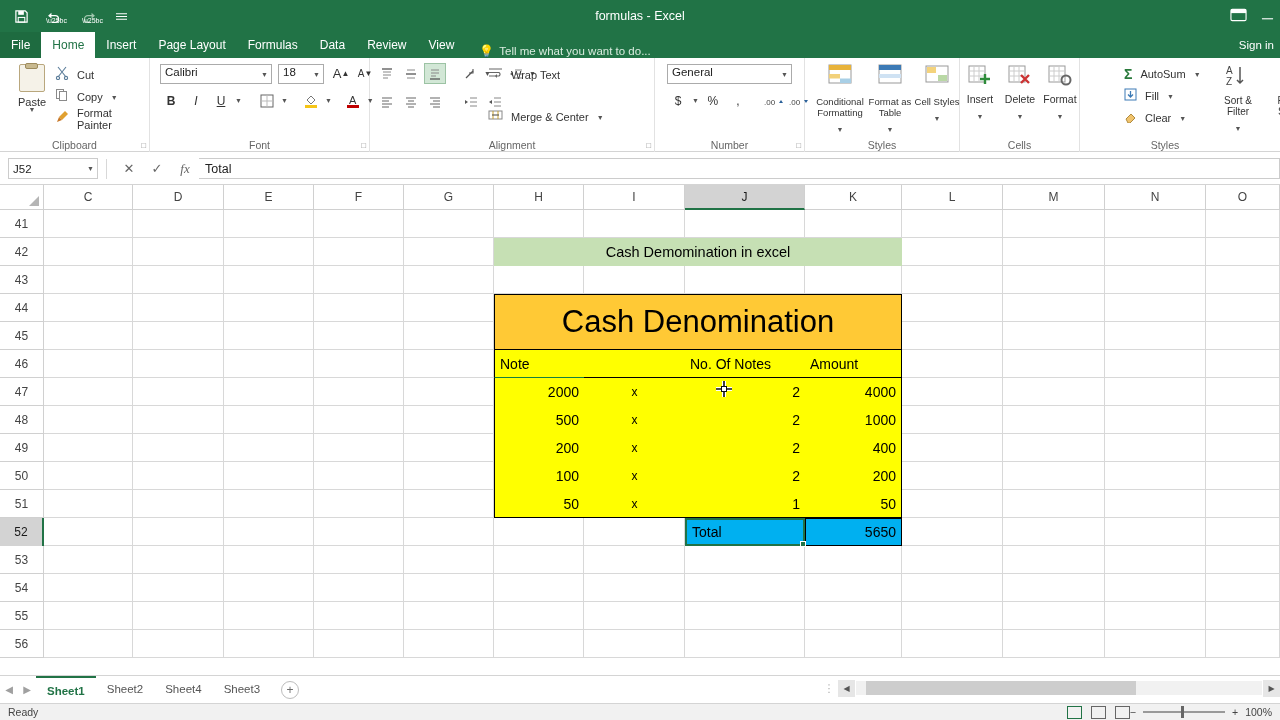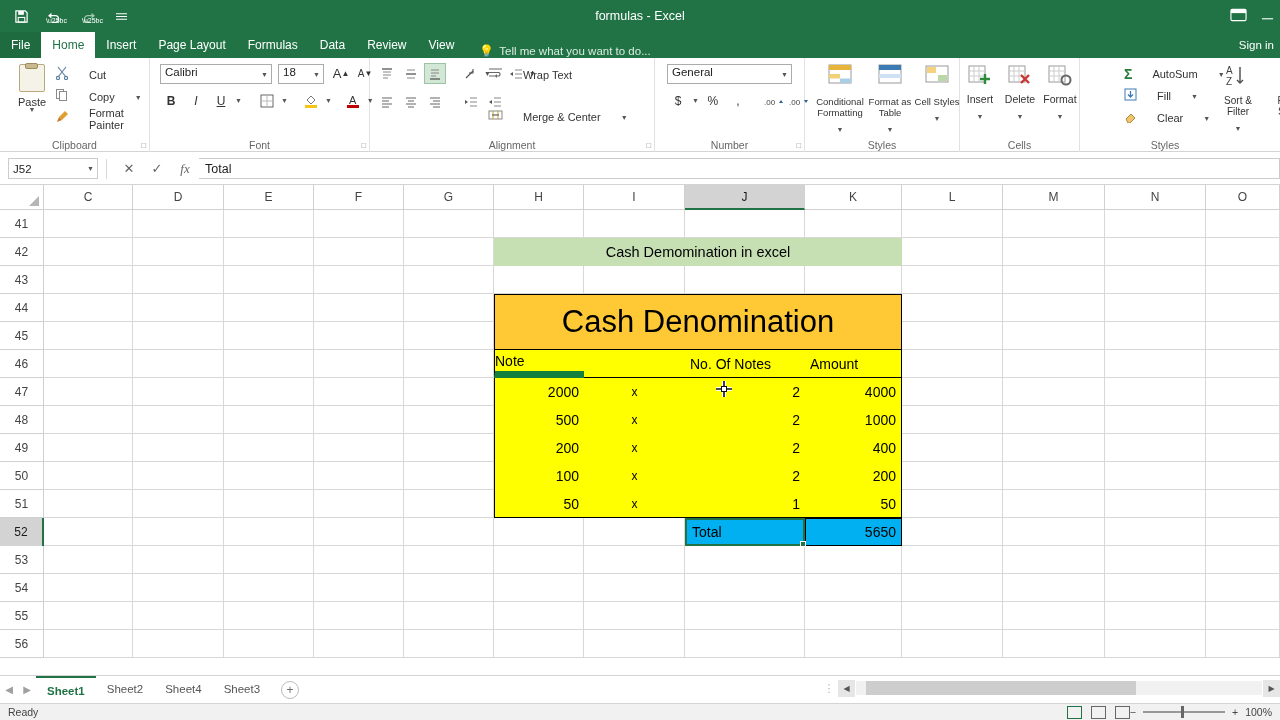--- a/index.html
+++ b/index.html
@@ -52,21 +52,21 @@
   .ribbon {
     position:absolute; top:58px; left:0; width:1280px; height:94px;
     background:#fff; border-bottom:1px solid #d4d4d4;
   }
   .group { position:absolute; top:0; height:94px; border-right:1px solid #e2e2e2; }
   .group .gname {
     position:absolute; bottom:1px; width:100%; text-align:center; font-size:10.5px; color:#666;
   }
   .gexp { position:absolute; bottom:2px; right:3px; font-size:8px; color:#888; }
   .lbl { font-size:11px; color:#333; }
-  .mini-row { display:flex; align-items:center; gap:20px; height:22px; }
+  .mini-row { display:flex; align-items:center; gap:8px; height:22px; }
 
   
   #g-clipboard { left:0; width:150px; }
   .paste-btn {
     position:absolute; left:8px; top:4px; width:48px; text-align:center;
   }
   .paste-ico {
     width:30px; height:32px; margin:0 auto; position:relative;
   }
   .clip-body { width:26px; height:28px; background:#f5f2e8; border:1.5px solid #b9a77d; border-radius:2px; margin:2px auto 0; }
@@ -848,21 +848,21 @@
         <div class="cell" style="left: 902px; top: 445px; width: 101px; height: 28px;"></div>
         <div class="cell" style="left: 1003px; top: 445px; width: 102px; height: 28px;"></div>
         <div class="cell" style="left: 1105px; top: 445px; width: 101px; height: 28px;"></div>
         <div class="cell" style="left: 1206px; top: 445px; width: 74px; height: 28px;"></div>
       </div>
 
     <div class="ov" style="left:494px; top:53px; width:408px; height:28px; background:#c6e0b4; justify-content:center; font-size:14.5px; color:#000;">Cash Demomination in excel</div>
 
     <div class="ov" style="left:494px; top:109px; width:408px; height:56px; background:#ffc935; border:1.5px solid #000; justify-content:center; font-size:31px; color:#000; font-family:'Liberation Sans', sans-serif;">Cash Denomination</div>
 
-    <div class="ov" style="left:494px; top:165px; width:90px; height:28px; background:#ffff00; border-left:1.5px solid #000; border-bottom:7px solid #15803d; font-size:14px;">Note</div>
+    <div class="ov" style="left:494px; top:165px; width:90px; height:28px; background:#ffff00; border-left:1.5px solid #000; border-bottom:1px solid #15803d; padding-left:5px; font-size:14px;">Note</div>
     <div class="ov" style="left:584px; top:165px; width:101px; height:28px; background:#ffff00; border-bottom:1px solid #000;"></div>
     <div class="ov" style="left:685px; top:165px; width:120px; height:28px; background:#ffff00; border-bottom:1px solid #000; padding-left:5px; font-size:14px;">No. Of Notes</div>
     <div class="ov" style="left:805px; top:165px; width:97px; height:28px; background:#ffff00; border-right:1.5px solid #000; border-bottom:1px solid #000; padding-left:5px; font-size:14px;">Amount</div>
 
     <div class="ov" style="left:494px; top:193px; width:90px; height:28px; background:#ffff00; border-left:1.5px solid #000; justify-content:flex-end; padding-right:5px; font-size:14px;">2000</div>
     <div class="ov" style="left:584px; top:193px; width:101px; height:28px; background:#ffff00; justify-content:center; font-size:12px;">x</div>
     <div class="ov" style="left:685px; top:193px; width:120px; height:28px; background:#ffff00; justify-content:flex-end; padding-right:5px; font-size:14px;">2</div>
     <div class="ov" style="left:805px; top:193px; width:97px; height:28px; background:#ffff00; border-right:1.5px solid #000; justify-content:flex-end; padding-right:5px; font-size:14px;">4000</div>
 
     <div class="ov" style="left:494px; top:221px; width:90px; height:28px; background:#ffff00; border-left:1.5px solid #000; justify-content:flex-end; padding-right:5px; font-size:14px;">500</div>

